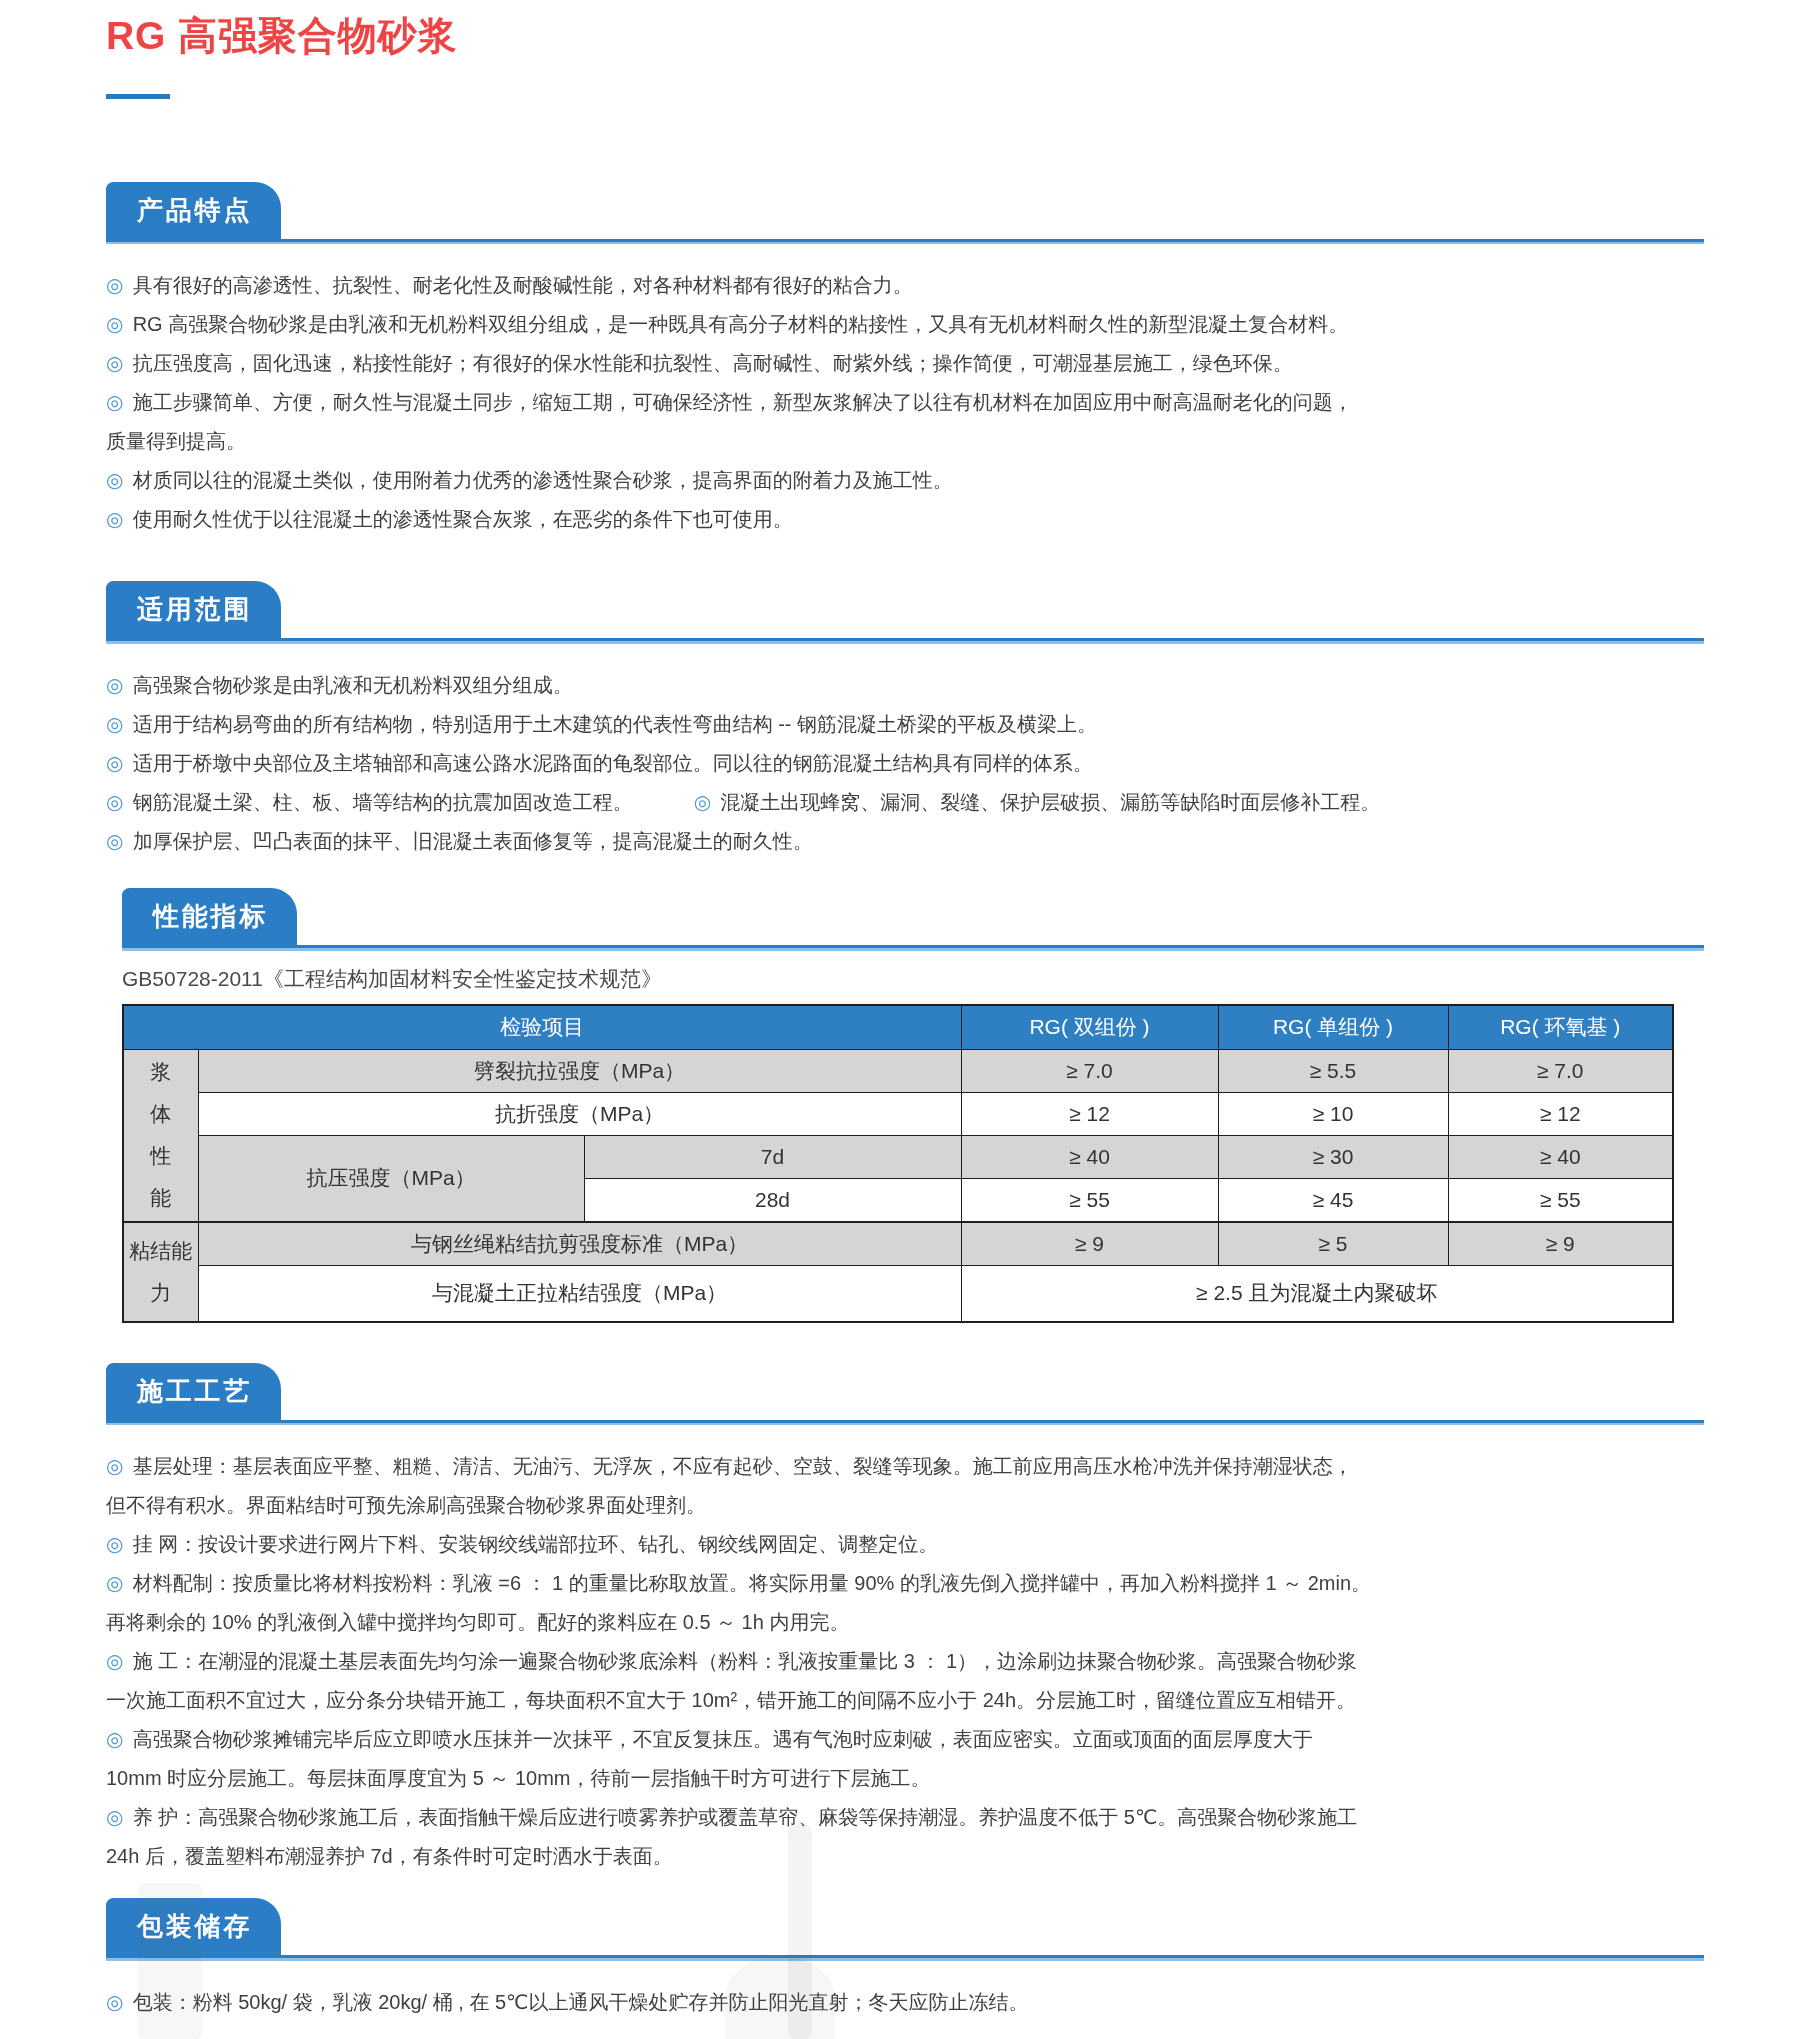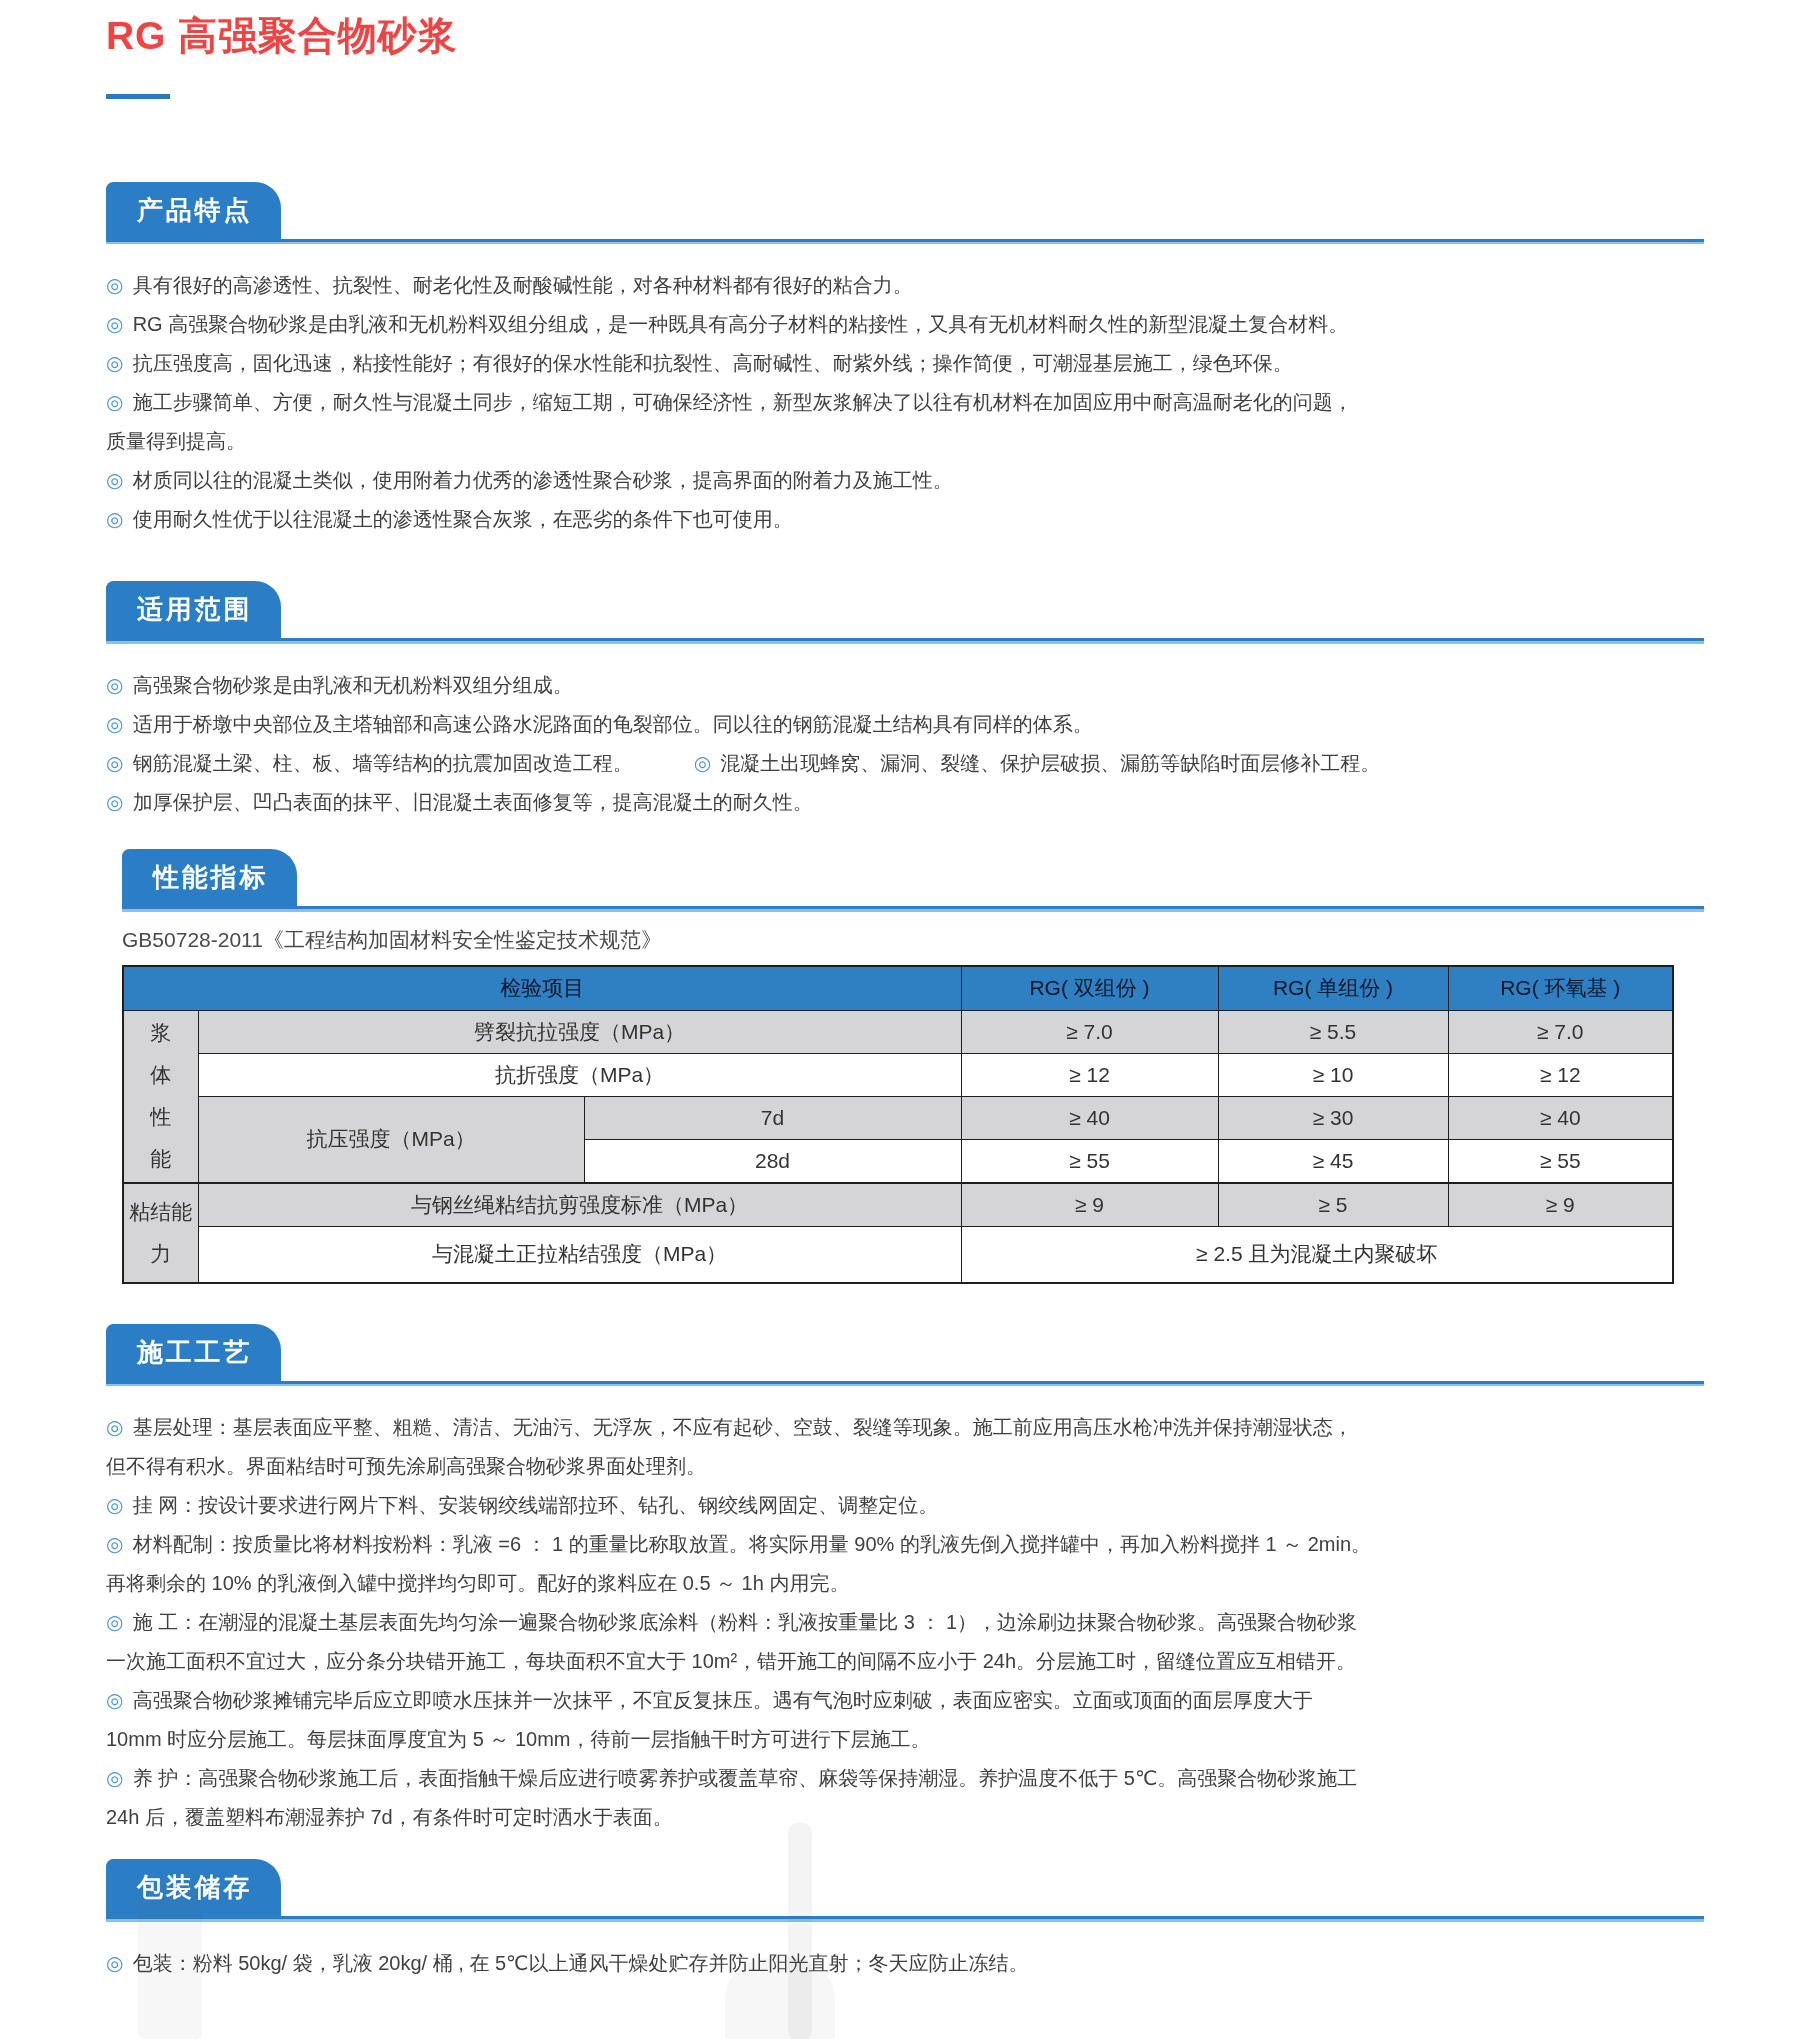--- a/index.html
+++ b/index.html
@@ -54,21 +54,21 @@
     font-size: 21px; color: #333333;
     border: 2.8px solid #1f1f1f;
   }
   table.perf th, table.perf td {
     border: 1.8px solid #1f1f1f;
     text-align: center; vertical-align: middle;
     padding: 0 5.5px;
     overflow: hidden;
   }
   table.perf th {
-    background: #2f80c3; color: #0f172a; font-weight: normal;
+    background: #2f80c3; color: #ffffff; font-weight: normal;
     height: 43px;
   }
   table.perf td { height: 42px; background: #ffffff; }
   table.perf tr.last td { height: 55px; }
   table.perf td.gray { background: #d5d5d7; }
   table.perf td.vlabel { white-space: pre-line; line-height: 42px; padding: 0 1.8px; }
   table.perf tr.group-sep td { border-top-width: 2.8px; }
 
   
   .wm { position: absolute; background: #6a6a6a; opacity: 0.07; }
@@ -102,20 +102,21 @@
   </section>
 
   <section class="sec">
     <div class="sec-head">
       <div class="sec-badge">适用范围</div>
       <div class="sec-rule"></div>
     </div>
     <div class="bullets">
 
     <div class="line"><span class="seg"><span class="marker">◎</span><span class="txt">高强聚合物砂浆是由乳液和无机粉料双组分组成。</span></span></div>
+        <div class="line"><span class="seg"><span class="marker">◎</span><span class="txt">适用于结构易弯曲的所有结构物，特别适用于土木建筑的代表性弯曲结构 -- 钢筋混凝土桥梁的平板及横梁上。</span></span></div>
         <div class="line"><span class="seg"><span class="marker">◎</span><span class="txt">适用于桥墩中央部位及主塔轴部和高速公路水泥路面的龟裂部位。同以往的钢筋混凝土结构具有同样的体系。</span></span></div>
         <div class="line"><span class="seg"><span class="marker">◎</span><span class="txt">钢筋混凝土梁、柱、板、墙等结构的抗震加固改造工程。</span></span><span class="seg seg-gap"><span class="marker">◎</span><span class="txt">混凝土出现蜂窝、漏洞、裂缝、保护层破损、漏筋等缺陷时面层修补工程。</span></span></div>
         <div class="line"><span class="seg"><span class="marker">◎</span><span class="txt">加厚保护层、凹凸表面的抹平、旧混凝土表面修复等，提高混凝土的耐久性。</span></span></div>
       </div>
   </section>
 
   <section class="sec" style="margin-top:27.5px;margin-left:16px;">
     <div class="sec-head">
       <div class="sec-badge">性能指标</div>
       <div class="sec-rule"></div>

